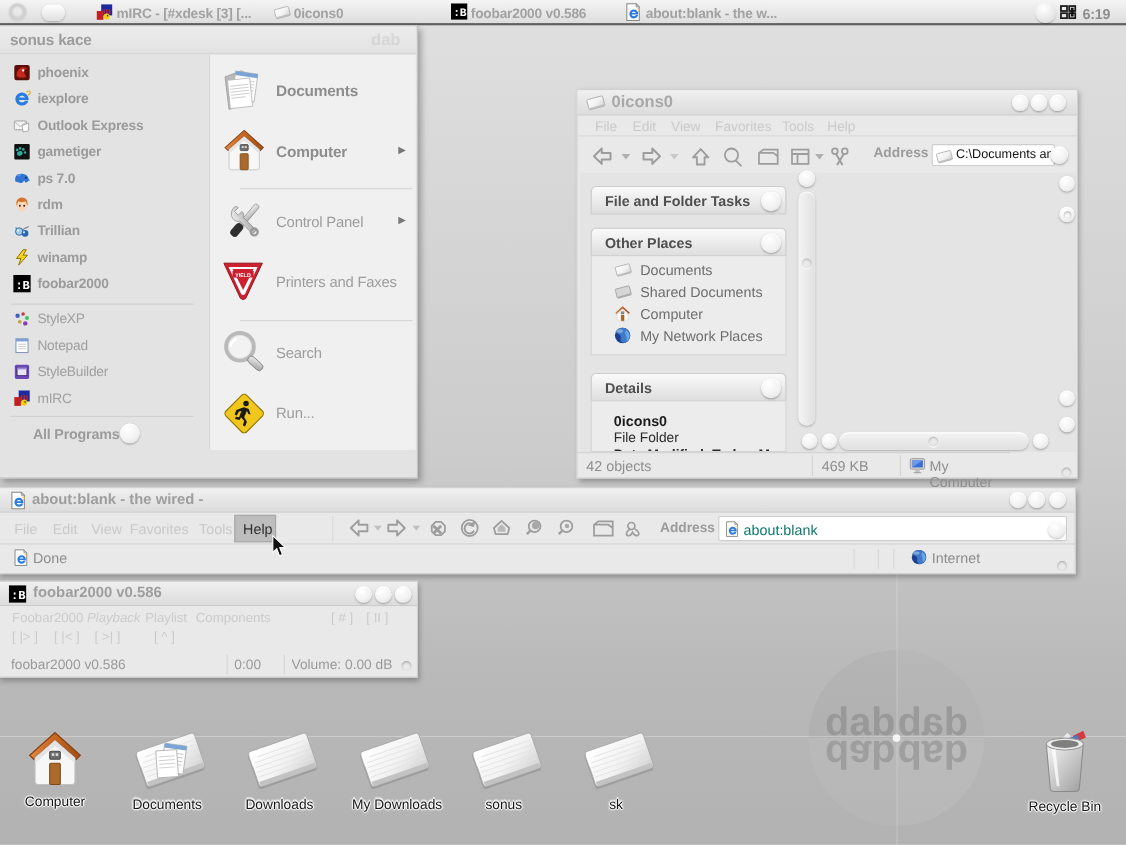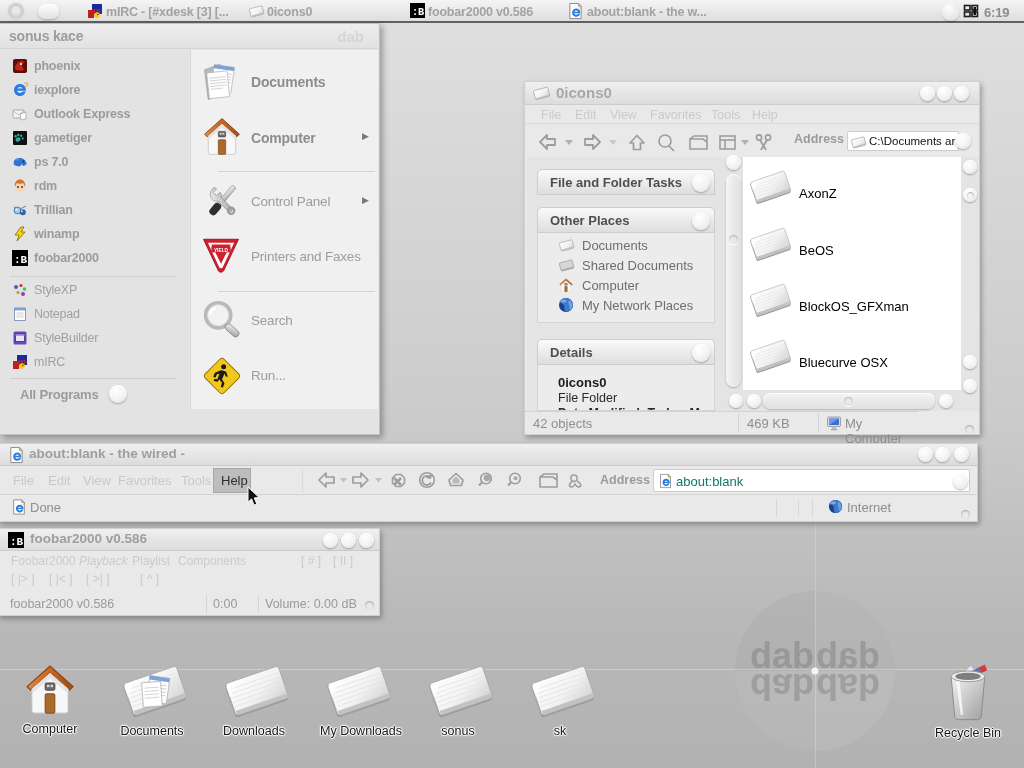--- a/index.html
+++ b/index.html
@@ -372,21 +372,21 @@
           <svg width="16" height="16" viewBox="0 0 16 16">
             <rect x="5" y="1" width="10" height="10" fill="#1c2a9e"></rect>
             <text x="10" y="9.5" text-anchor="middle" font-family="Liberation Serif" font-size="9" font-weight="bold" fill="#c42222">m</text>
             <rect x="1" y="7" width="6" height="8" fill="#c22020"></rect>
             <circle cx="10" cy="12" r="2.8" fill="#f2cc0c"></circle>
             <circle cx="10.8" cy="11.4" r="0.7" fill="#222"></circle>
           </svg>
         </span>mIRC</div>
     <div style="position:absolute;left:10px;top:328px;width:166px;height:1px;background:#cfcfcf;"></div>
     <div class="smi" style="top:332px;font-size:13px;">
-        <b style="margin-left:8px;">All Programs</b>
+        <b style="margin-left:18px;">All Programs</b>
       <div class="cbtn" style="left:97px;top:3px;width:18px;height:18px;"></div>
     </div>
   </div>
 
   <div id="sm-right" style="position:absolute;left:190px;top:26px;width:188px;height:359px;">
     <div class="abs" style="left:9px;top:7px;"><svg width="48" height="48">
           <use href="#docsicon"></use>
         </svg></div>
     <span class="srl b" style="left:61px;top:24px;">Documents</span>
     <div class="abs" style="left:10px;top:64px;"><svg width="44" height="44">
@@ -509,38 +509,20 @@
     <div class="abs" style="left:10px;top:208px;width:178px;height:46px;background:#ececec;border:1px solid #d4d4d4;border-top:none;overflow:hidden;">
       <span class="abs" style="left:20px;top:10px;font-size:13px;font-weight:bold;color:#1c1c1c;">0icons0</span>
       <span class="abs" style="left:20px;top:26px;font-size:12.5px;color:#2a2a2a;">File Folder</span>
       <span class="abs" style="left:20px;top:41px;font-size:12.5px;font-weight:bold;color:#2a2a2a;white-space:nowrap;">Date Modified: Today, Mond</span>
     </div>
 
     <div class="cbtn" style="left:199px;top:-2px;width:15px;height:15px;"></div>
     <div class="abs" style="left:199px;top:17px;width:15px;height:213px;border-radius:8px;background:linear-gradient(90deg,#f4f4f4,#e0e0e0);box-shadow:0 1px 2px rgba(0,0,0,0.25), inset 0 1px 1px #fff;"></div>
     <div class="abs" style="left:202px;top:78px;width:9px;height:9px;border-radius:50%;box-shadow:inset 0 1px 2px rgba(0,0,0,0.25), 0 1px 0 #fff;"></div>
 
-    <div class="abs" style="left:216px;top:0;width:218px;height:233px;background:#fff;">
-      <div class="abs" style="left:4px;top:11px;"><svg width="46" height="38" viewBox="0 0 64 52">
-            <use href="#fold3d"></use>
-          </svg></div>
-      <span class="abs" style="left:56px;top:29px;font-size:13px;color:#000;">AxonZ</span>
-      <div class="abs" style="left:4px;top:68px;"><svg width="46" height="38" viewBox="0 0 64 52">
-            <use href="#fold3d"></use>
-          </svg></div>
-      <span class="abs" style="left:56px;top:86px;font-size:13px;color:#000;">BeOS</span>
-      <div class="abs" style="left:4px;top:124px;"><svg width="46" height="38" viewBox="0 0 64 52">
-            <use href="#fold3d"></use>
-          </svg></div>
-      <span class="abs" style="left:56px;top:142px;font-size:13px;color:#000;">BlockOS_GFXman</span>
-      <div class="abs" style="left:4px;top:180px;"><svg width="46" height="38" viewBox="0 0 64 52">
-            <use href="#fold3d"></use>
-          </svg></div>
-      <span class="abs" style="left:56px;top:198px;font-size:13px;color:#000;">Bluecurve OSX</span>
-    </div>
 
     <div class="cbtn" style="left:436px;top:3px;width:14px;height:14px;"></div>
     <div class="cbtn" style="left:436px;top:31px;width:14px;height:14px;"></div>
     <div class="abs" style="left:440px;top:35px;width:7px;height:7px;border-radius:50%;box-shadow:inset 0 1px 2px rgba(0,0,0,0.3);"></div>
     <div class="cbtn" style="left:436px;top:198px;width:14px;height:14px;"></div>
     <div class="cbtn" style="left:436px;top:222px;width:14px;height:14px;"></div>
 
     <div class="cbtn" style="left:202px;top:237px;width:14px;height:14px;"></div>
     <div class="cbtn" style="left:220px;top:237px;width:14px;height:14px;"></div>
     <div class="abs" style="left:236px;top:236px;width:172px;height:16px;border-radius:8px;background:linear-gradient(#f4f4f4,#e0e0e0);box-shadow:0 1px 2px rgba(0,0,0,0.22), inset 0 1px 1px #fff;"></div>

